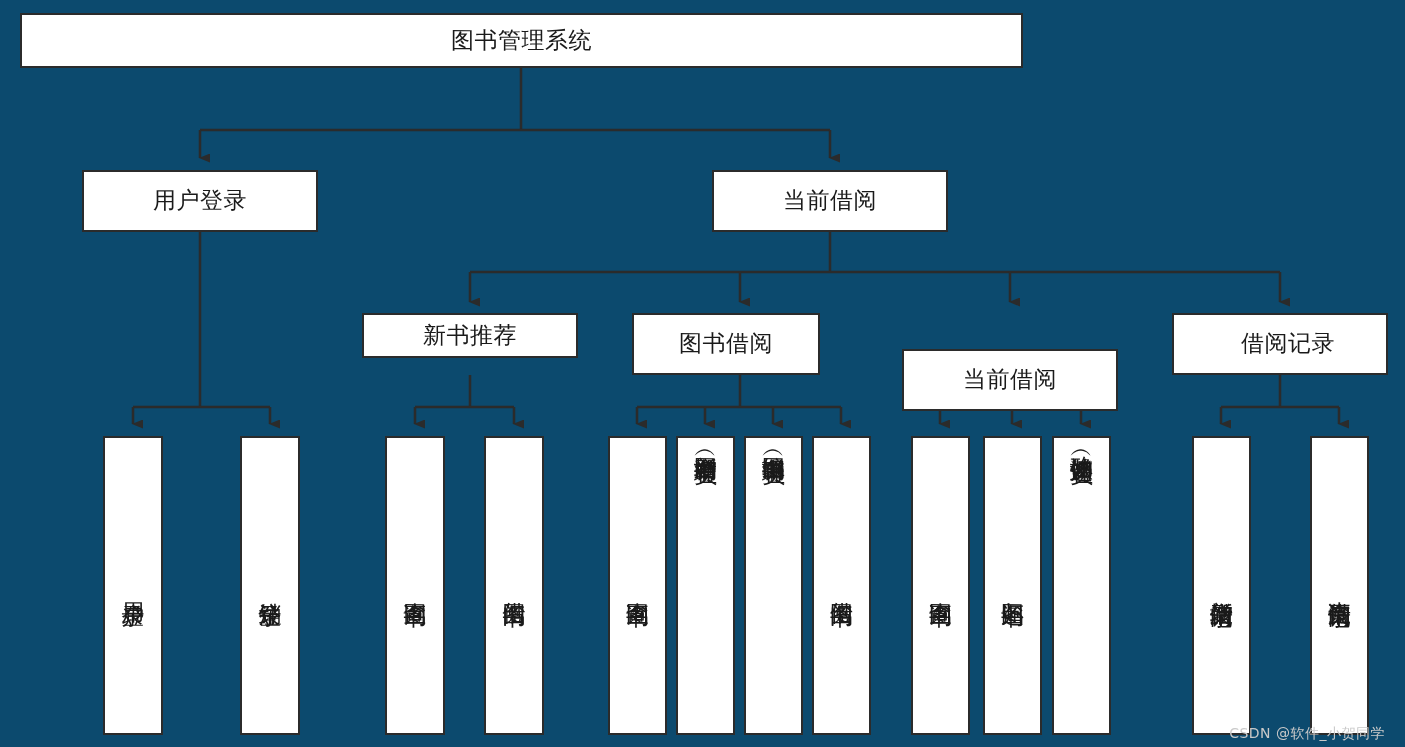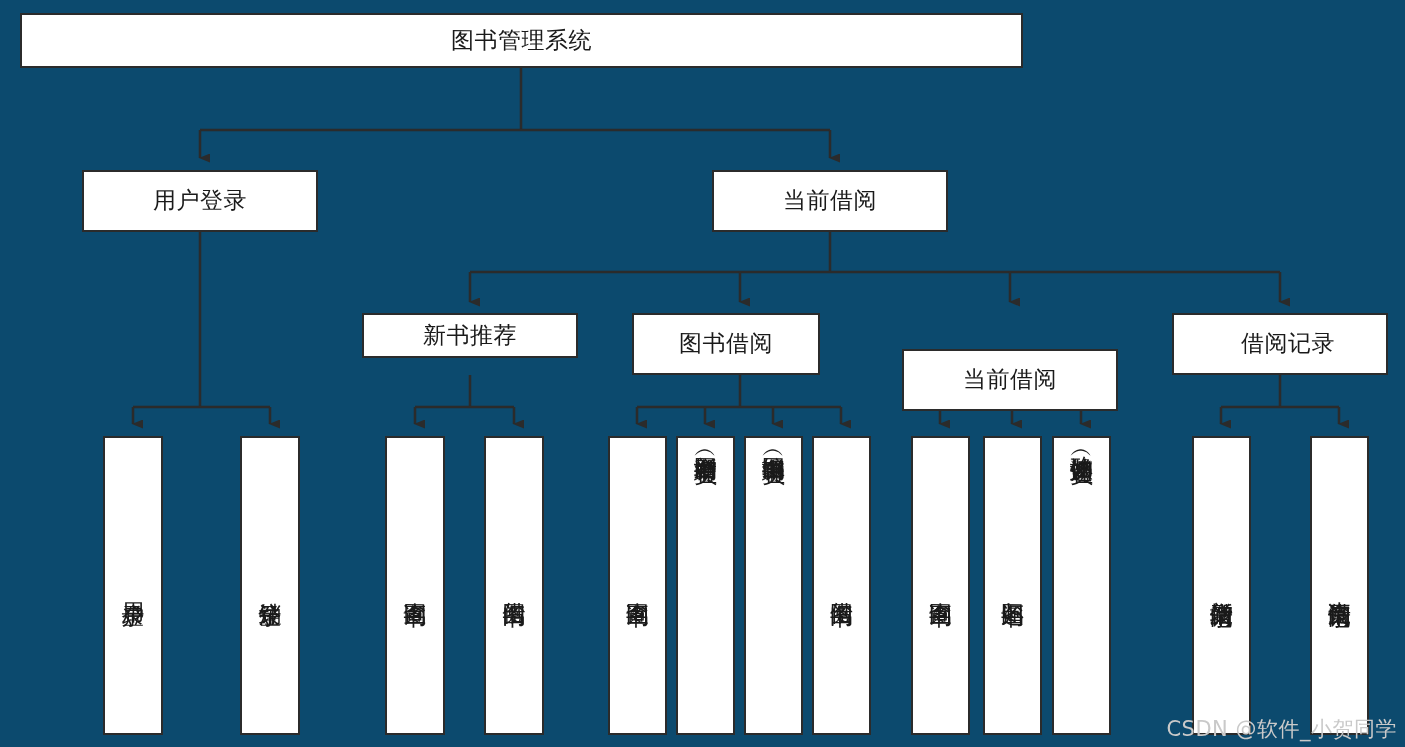--- a/index.html
+++ b/index.html
@@ -53,23 +53,23 @@
     line-height: 1.18;
     color: #1a1a1a;
     letter-spacing: 1px;
     white-space: nowrap;
   }
   .node-box.leaf.center-v {
     align-items: center;
   }
   .watermark {
     position: absolute;
-    right: 8px;
+    right: 20px;
     bottom: 4px;
-    font-size: 21px;
+    font-size: 14px;
     color: #c9c9c9;
     white-space: nowrap;
     letter-spacing: 0.5px;
   }
 </style>
 </head>
 <body>
 
 <div id="canvas">
 

